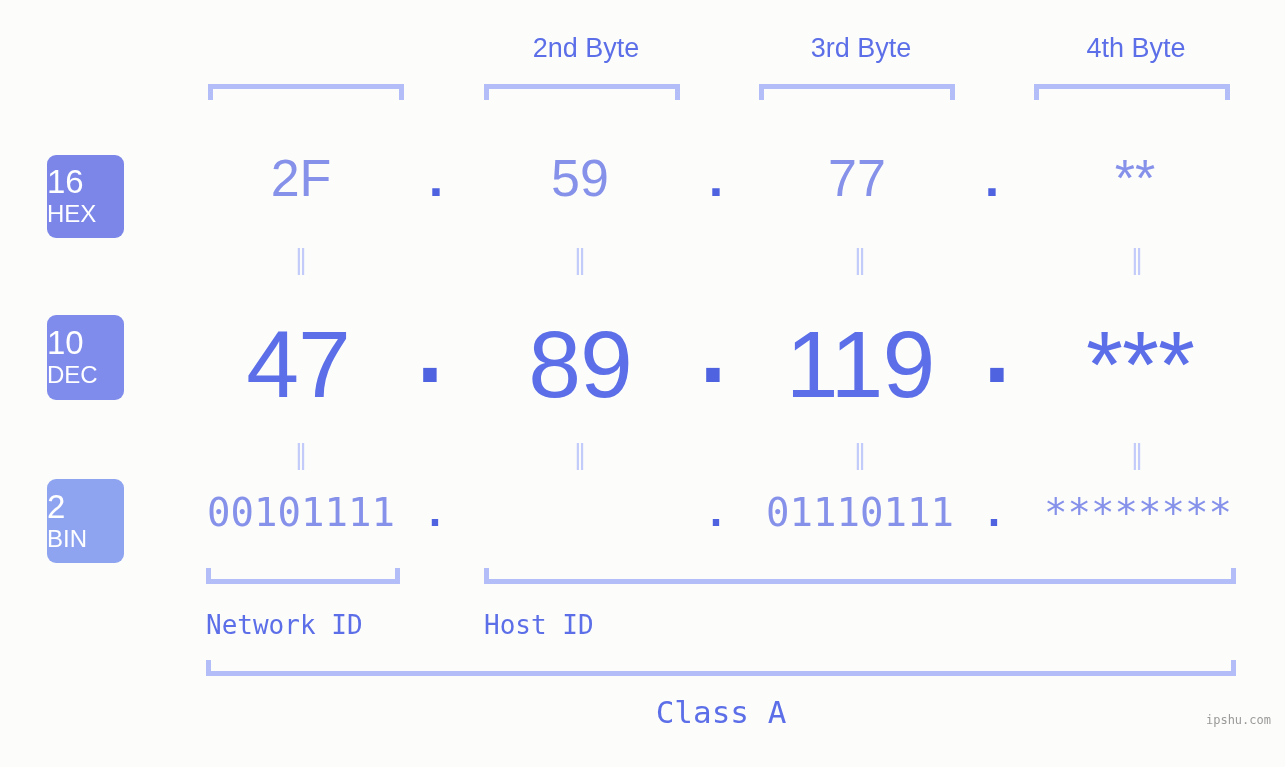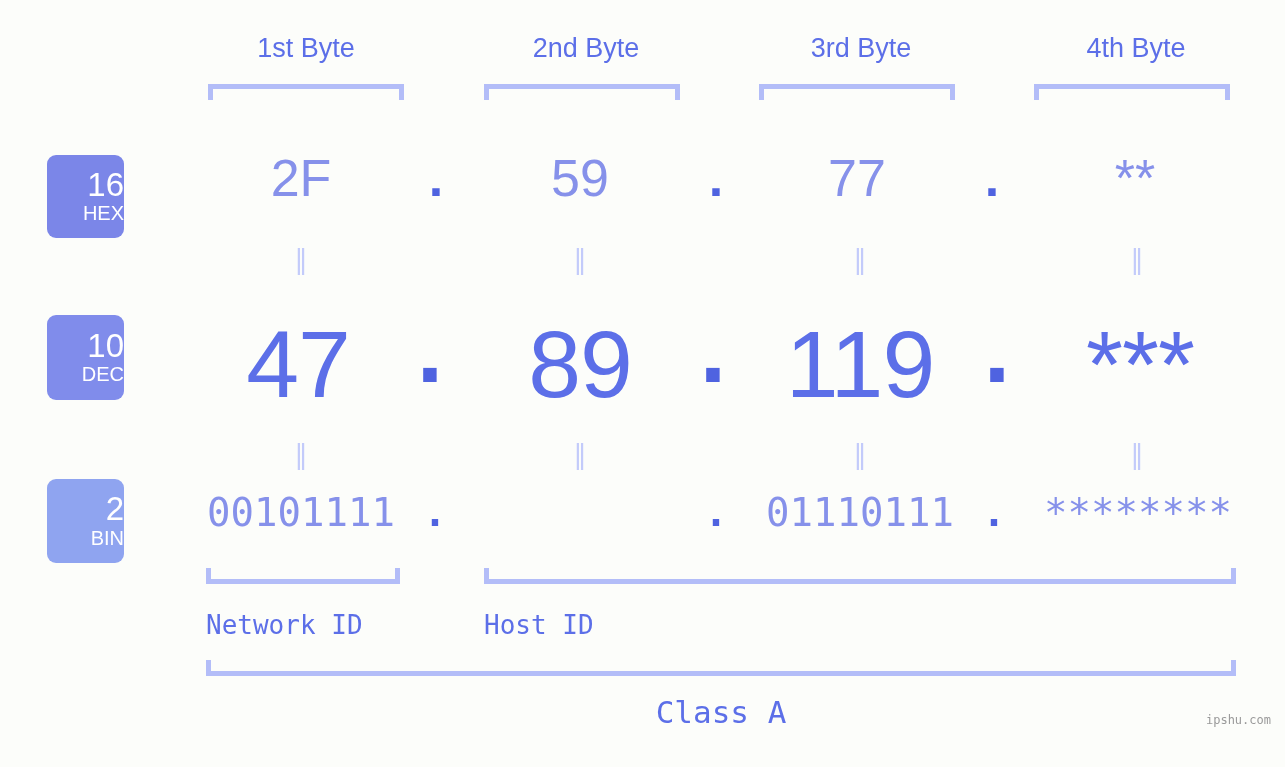--- a/index.html
+++ b/index.html
@@ -58,32 +58,32 @@
   .badge {
     position: absolute;
     left: 47px;
     width: 77px;
     border-radius: 9px;
     color: #ffffff;
     text-align: center;
     display: flex;
     flex-direction: column;
     justify-content: center;
-    align-items: flex-end;
+    align-items: flex-start;
     line-height: 1;
     box-sizing: border-box;
   }
   .badge .num {
     font-size: 33px;
     font-weight: 400;
     line-height: 1.05;
     font-family: "Liberation Sans", sans-serif;
   }
   .badge .lbl {
-    font-size: 20px;
+    font-size: 24px;
     font-weight: 400;
     line-height: 1.15;
     font-family: "Liberation Sans", sans-serif;
   }
 
   #badge-hex { top: 155px; height: 83px; background: #7b86e8; }
   #badge-dec { top: 315px; height: 85px; background: #808ceb; }
   #badge-bin { top: 479px; height: 84px; background: #8fa4f0; }
 
   
@@ -181,21 +181,20 @@
     font-size: 12px;
     color: #9a9a9a;
     font-family: "DejaVu Sans Mono", monospace;
   }
 </style>
 </head>
 <body>
 
 <div id="stage">
 
-  <div class="byte-header" style="left:206px; width:200px;">1st Byte</div>
   <div class="byte-header" style="left:486px; width:200px;">2nd Byte</div>
   <div class="byte-header" style="left:761px; width:200px;">3rd Byte</div>
   <div class="byte-header" style="left:1036px; width:200px;">4th Byte</div>
 
   <div class="top-bracket" style="left:208px; width:196px;"></div>
   <div class="top-bracket" style="left:484px; width:196px;"></div>
   <div class="top-bracket" style="left:759px; width:196px;"></div>
   <div class="top-bracket" style="left:1034px; width:196px;"></div>
 
   <div class="badge" id="badge-hex">

